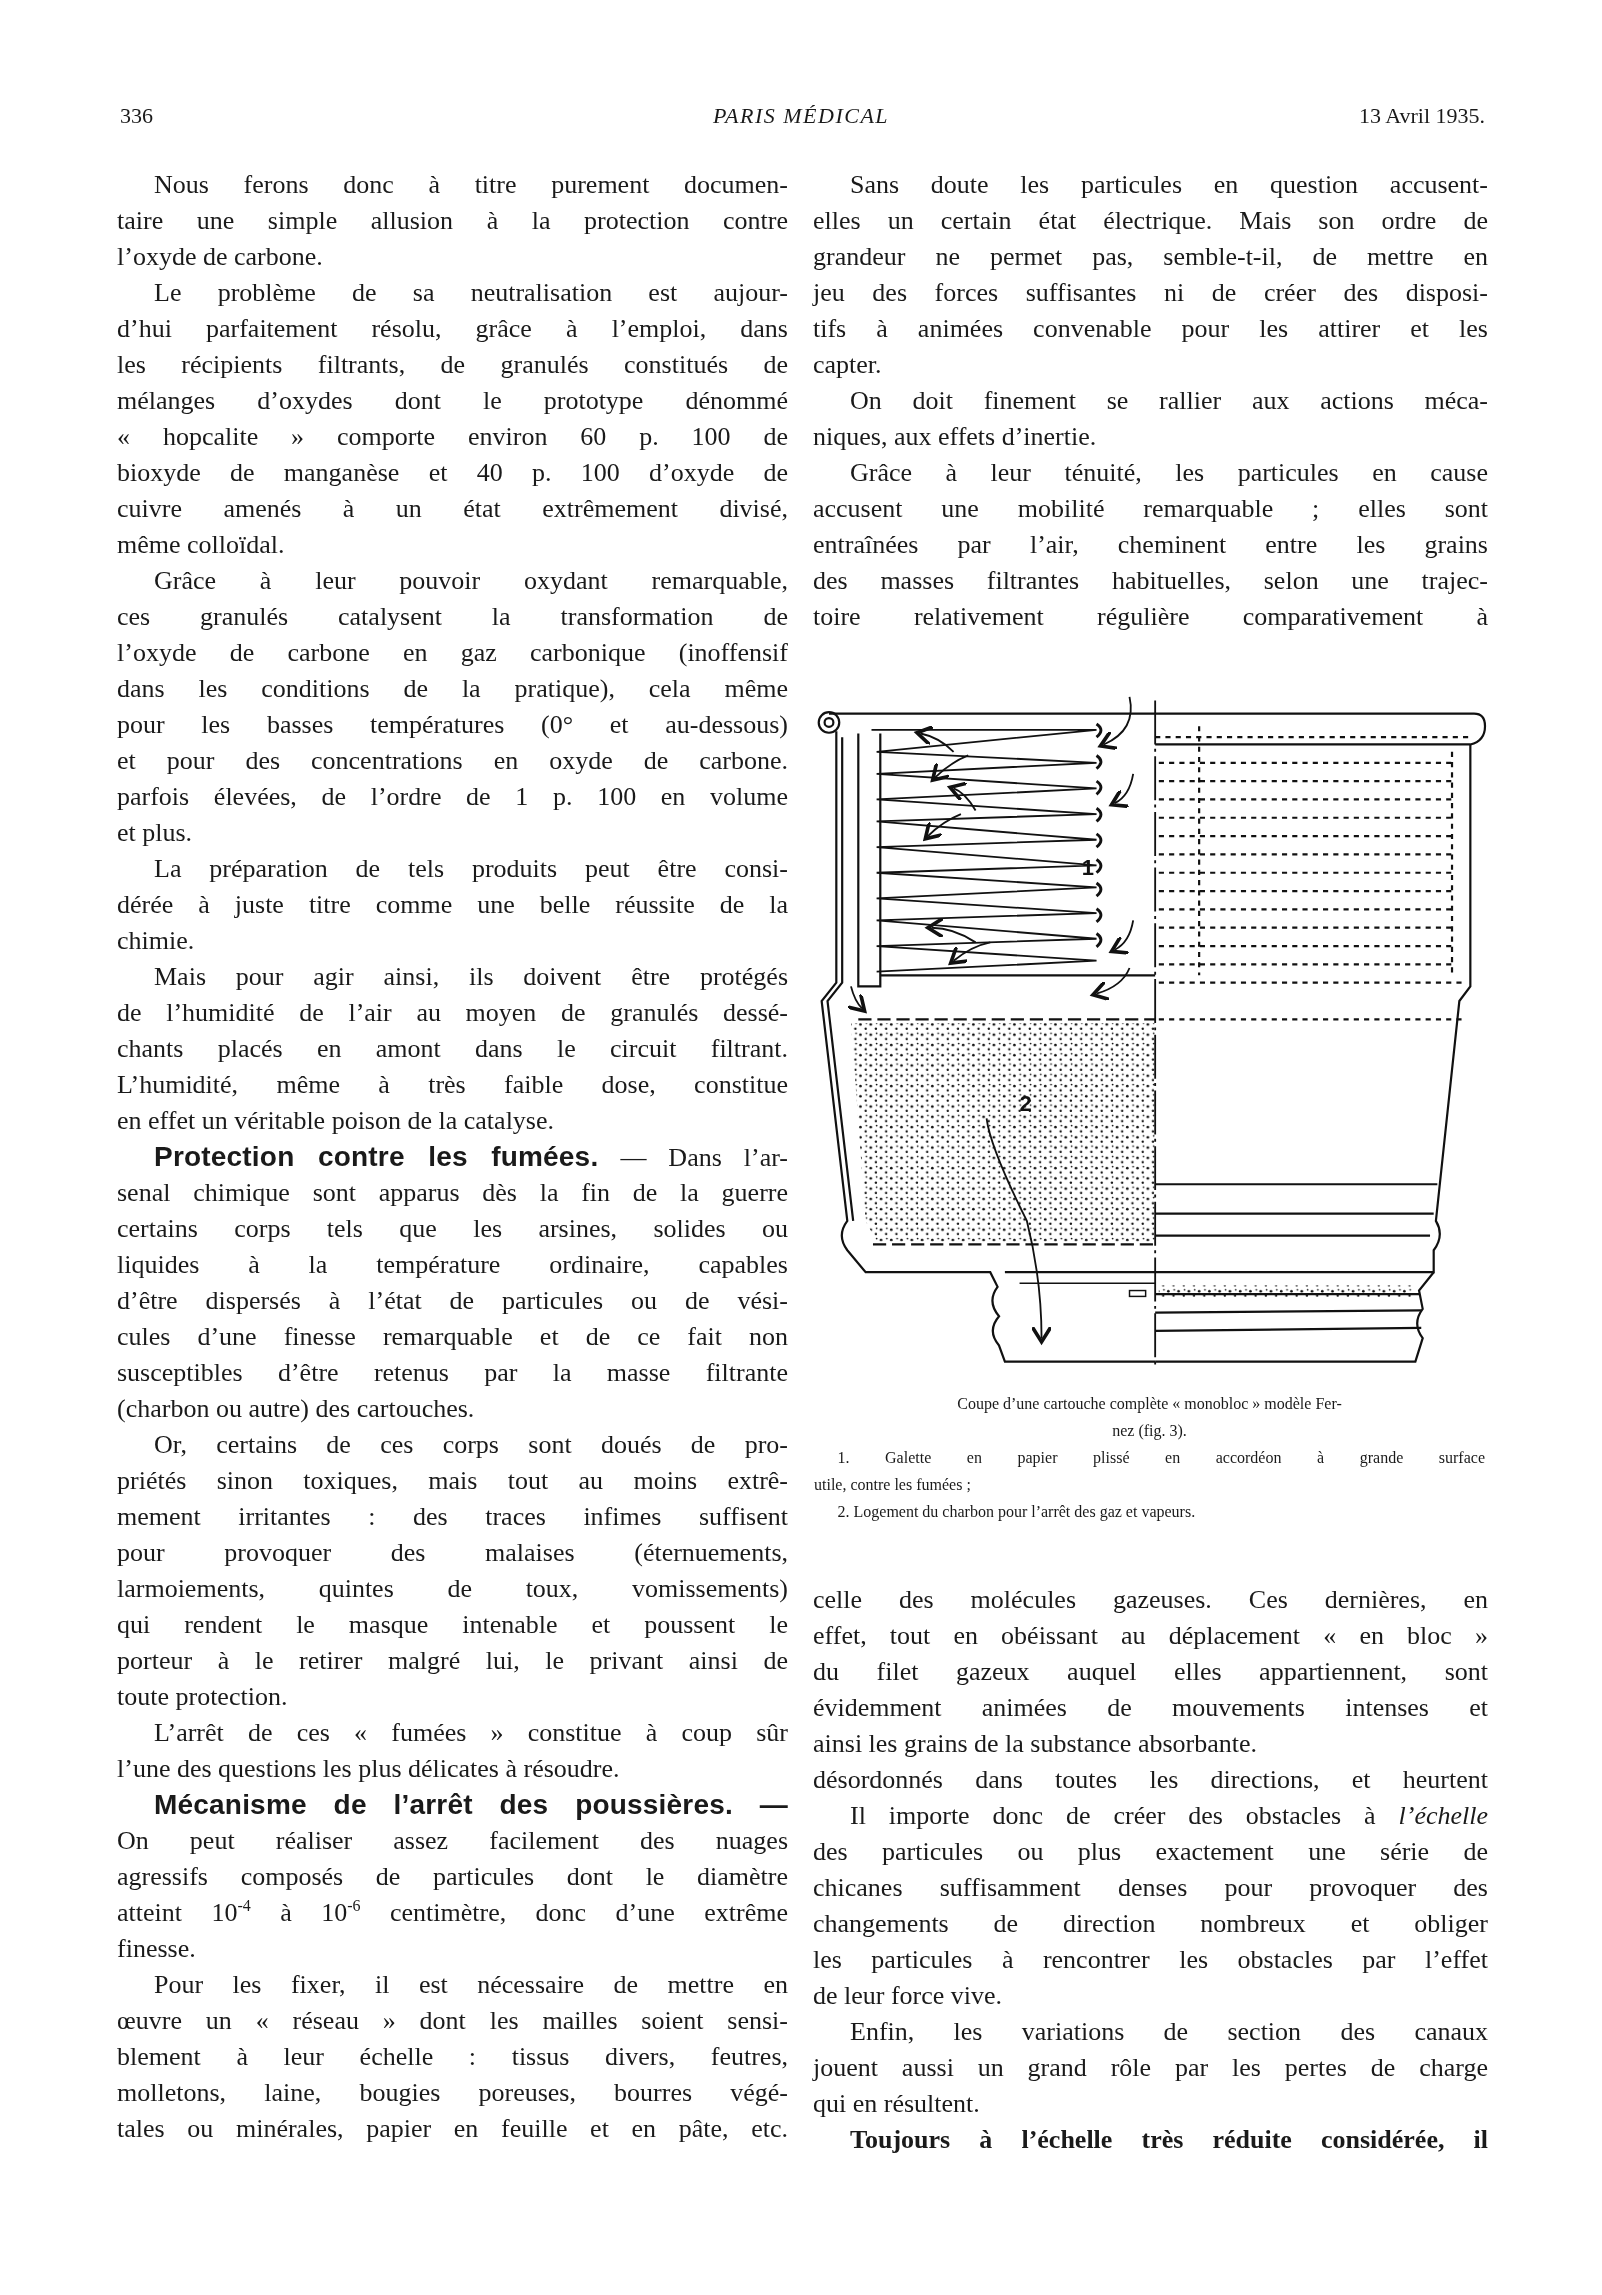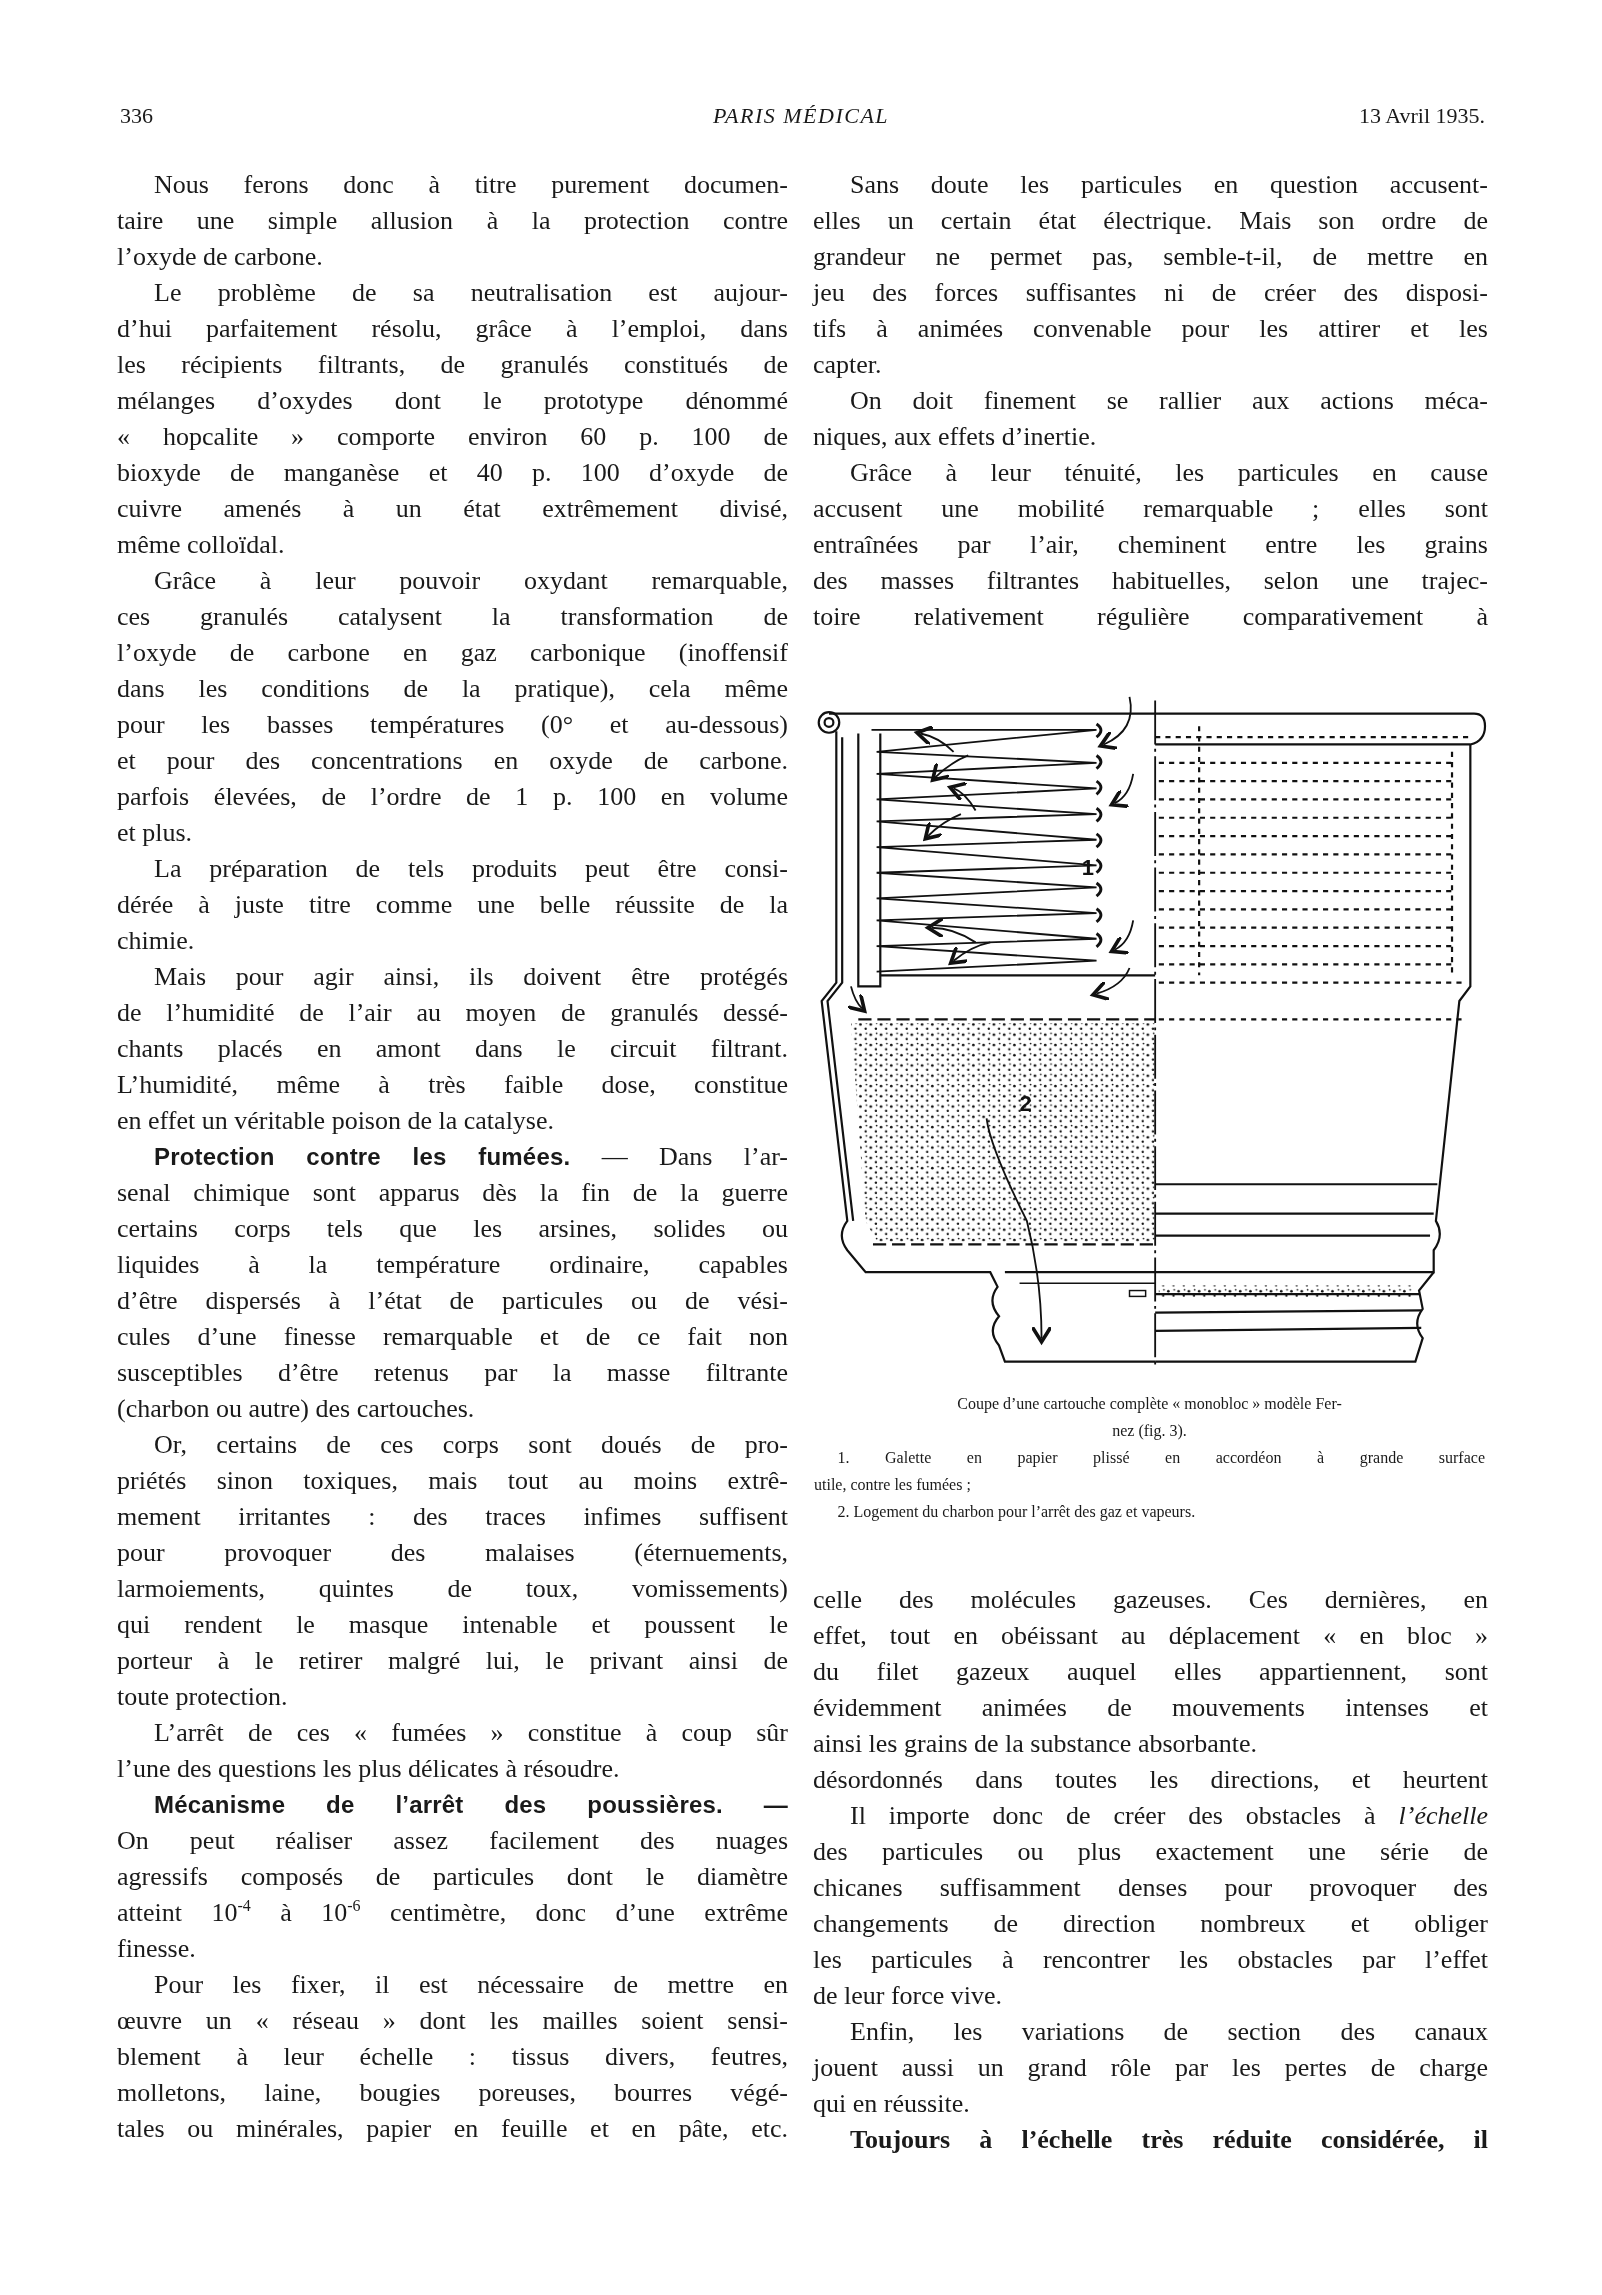--- a/index.html
+++ b/index.html
@@ -9,21 +9,21 @@
   .page-number { left: 120px; font-family: "Liberation Serif", serif; }
   .journal-title { left: 0; width: 1602px; text-align: center; font-style: italic; letter-spacing: 1.5px; }
   .issue-date { right: 117px; }
   .col { position: absolute; font-size: 26px; line-height: 36px; }
   .col-left { left: 117px; width: 671px; top: 167px; }
   .col-right-top { left: 813px; width: 675px; top: 167px; }
   .col-right-bottom { left: 813px; width: 675px; top: 1582px; }
   .line { display: block; white-space: nowrap; text-align: justify; text-align-last: justify; height: 36px; overflow: visible; }
   .line.last { text-align-last: left; }
   .line.indent { padding-left: 37px; }
-  .heading-run { font-family: "Liberation Sans", "DejaVu Sans", sans-serif; font-weight: bold; font-size: 24px; letter-spacing: 0.2px; }
+  .heading-run { font-family: "Liberation Sans", "DejaVu Sans", sans-serif; font-weight: bold; font-size: 28px; letter-spacing: 0.2px; }
   .bold-run { font-weight: bold; }
   .italic-run { font-style: italic; }
   sup { font-size: 16px; line-height: 0; vertical-align: super; }
   .figure { position: absolute; left: 807px; top: 693px; width: 689px; height: 682px; }
   .caption { position: absolute; left: 814px; width: 671px; top: 1390px; font-size: 16px; line-height: 27px; }
   .caption .title-line { text-align: center; display: block; }
   .caption .item { display: block; text-align: justify; text-align-last: justify; white-space: nowrap; }
   .caption .item.last { text-align-last: left; }
   .caption .item.indent { padding-left: 23.5px; }
 </style>
@@ -223,16 +223,16 @@
   <span class="line last">ainsi les grains de la substance absorbante.</span>
   <span class="line">désordonnés dans toutes les directions, et heurtent</span>
   <span class="line indent"><span>Il importe donc de créer des obstacles à </span><span class="italic-run">l’échelle</span></span>
   <span class="line">des particules ou plus exactement une série de</span>
   <span class="line">chicanes suffisamment denses pour provoquer des</span>
   <span class="line">changements de direction nombreux et obliger</span>
   <span class="line">les particules à rencontrer les obstacles par l’effet</span>
   <span class="line last">de leur force vive.</span>
   <span class="line indent">Enfin, les variations de section des canaux</span>
   <span class="line">jouent aussi un grand rôle par les pertes de charge</span>
-  <span class="line last">qui en réussite.</span>
+  <span class="line last">qui en résultent.</span>
   <span class="line indent bold-run">Toujours à l’échelle très réduite considérée, il</span>
 </div>
 
 
 </body></html>

